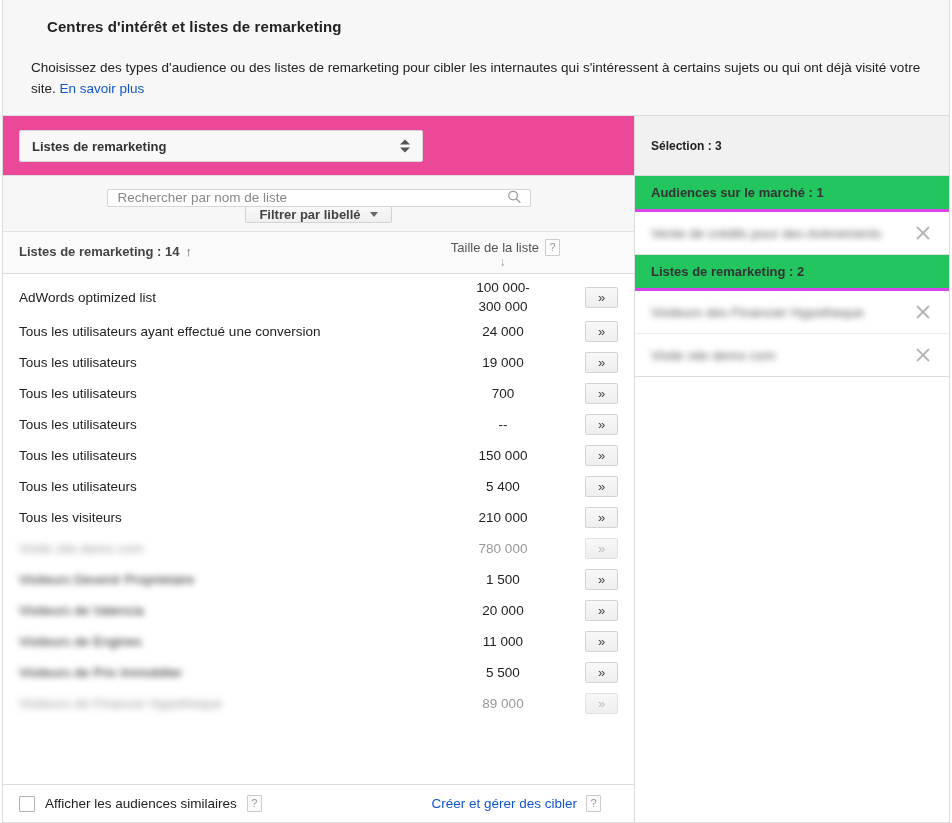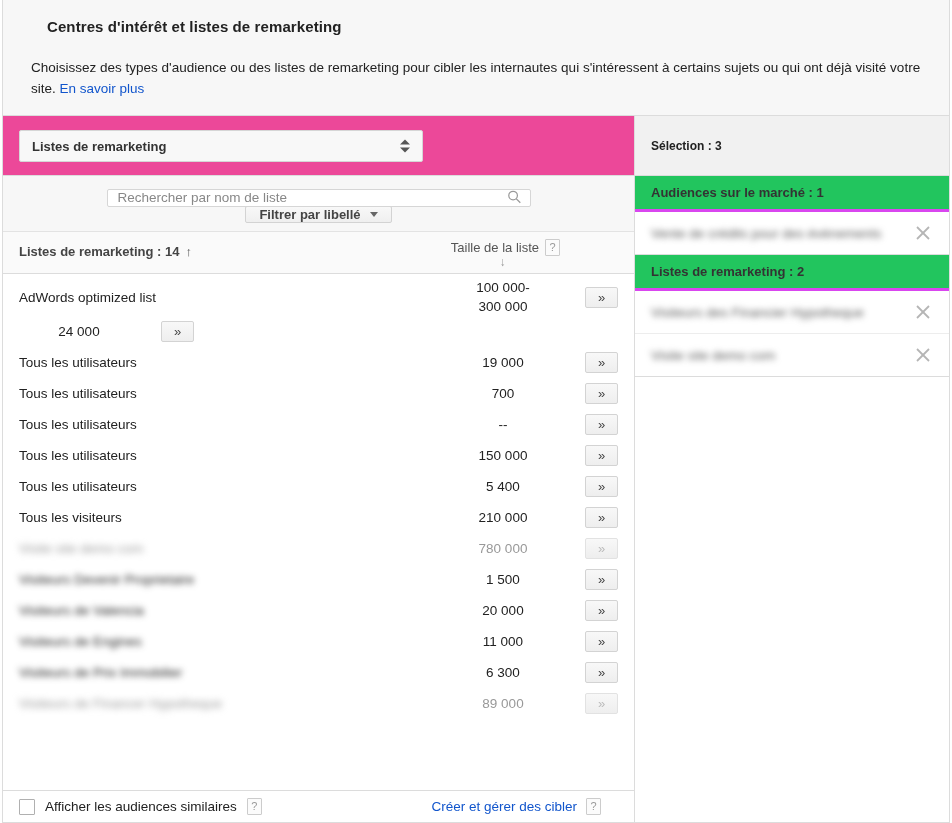--- a/index.html
+++ b/index.html
@@ -297,21 +297,21 @@
 
   .blur-name {
     filter: blur(3.2px);
     color: #5a5a5a;
     user-select: none;
   }
   .blur-name.light { filter: blur(3.6px); color: #b0b0b0; }
 
   
   .footer {
-    height: 32px;
+    height: 38px;
     box-sizing: border-box;
     border-top: 1px solid #dcdcdc;
     display: flex;
     align-items: center;
     padding: 0 16px;
     background: #fff;
     gap: 32px;
   }
   .chk-wrap { display: flex; align-items: center; gap: 10px; cursor: pointer; }
   .chk {
@@ -434,20 +434,21 @@
       </div>
 
       <div class="list" id="list-container">
           <div class="row">
             <div class="name">AdWords optimized list</div>
             <div class="size">100 000-
 300 000</div>
             <button class="chev-btn">»</button>
           </div>
           <div class="row">
+            <div class="name">Tous les utilisateurs ayant effectué une conversion</div>
             <div class="size">24 000</div>
             <button class="chev-btn">»</button>
           </div>
           <div class="row">
             <div class="name">Tous les utilisateurs</div>
             <div class="size">19 000</div>
             <button class="chev-btn">»</button>
           </div>
           <div class="row">
             <div class="name">Tous les utilisateurs</div>
@@ -489,21 +490,21 @@
             <div class="size">20 000</div>
             <button class="chev-btn">»</button>
           </div>
           <div class="row">
             <div class="name blur-name">Visiteurs de Engines</div>
             <div class="size">11 000</div>
             <button class="chev-btn">»</button>
           </div>
           <div class="row">
             <div class="name blur-name">Visiteurs de Prix Immobilier</div>
-            <div class="size">6 300</div>
+            <div class="size">5 500</div>
             <button class="chev-btn">»</button>
           </div>
           <div class="row muted">
             <div class="name blur-name light">Visiteurs de Financer Hypotheque</div>
             <div class="size">89 000</div>
             <button class="chev-btn">»</button>
           </div>
         </div>
 
       <div class="footer">

